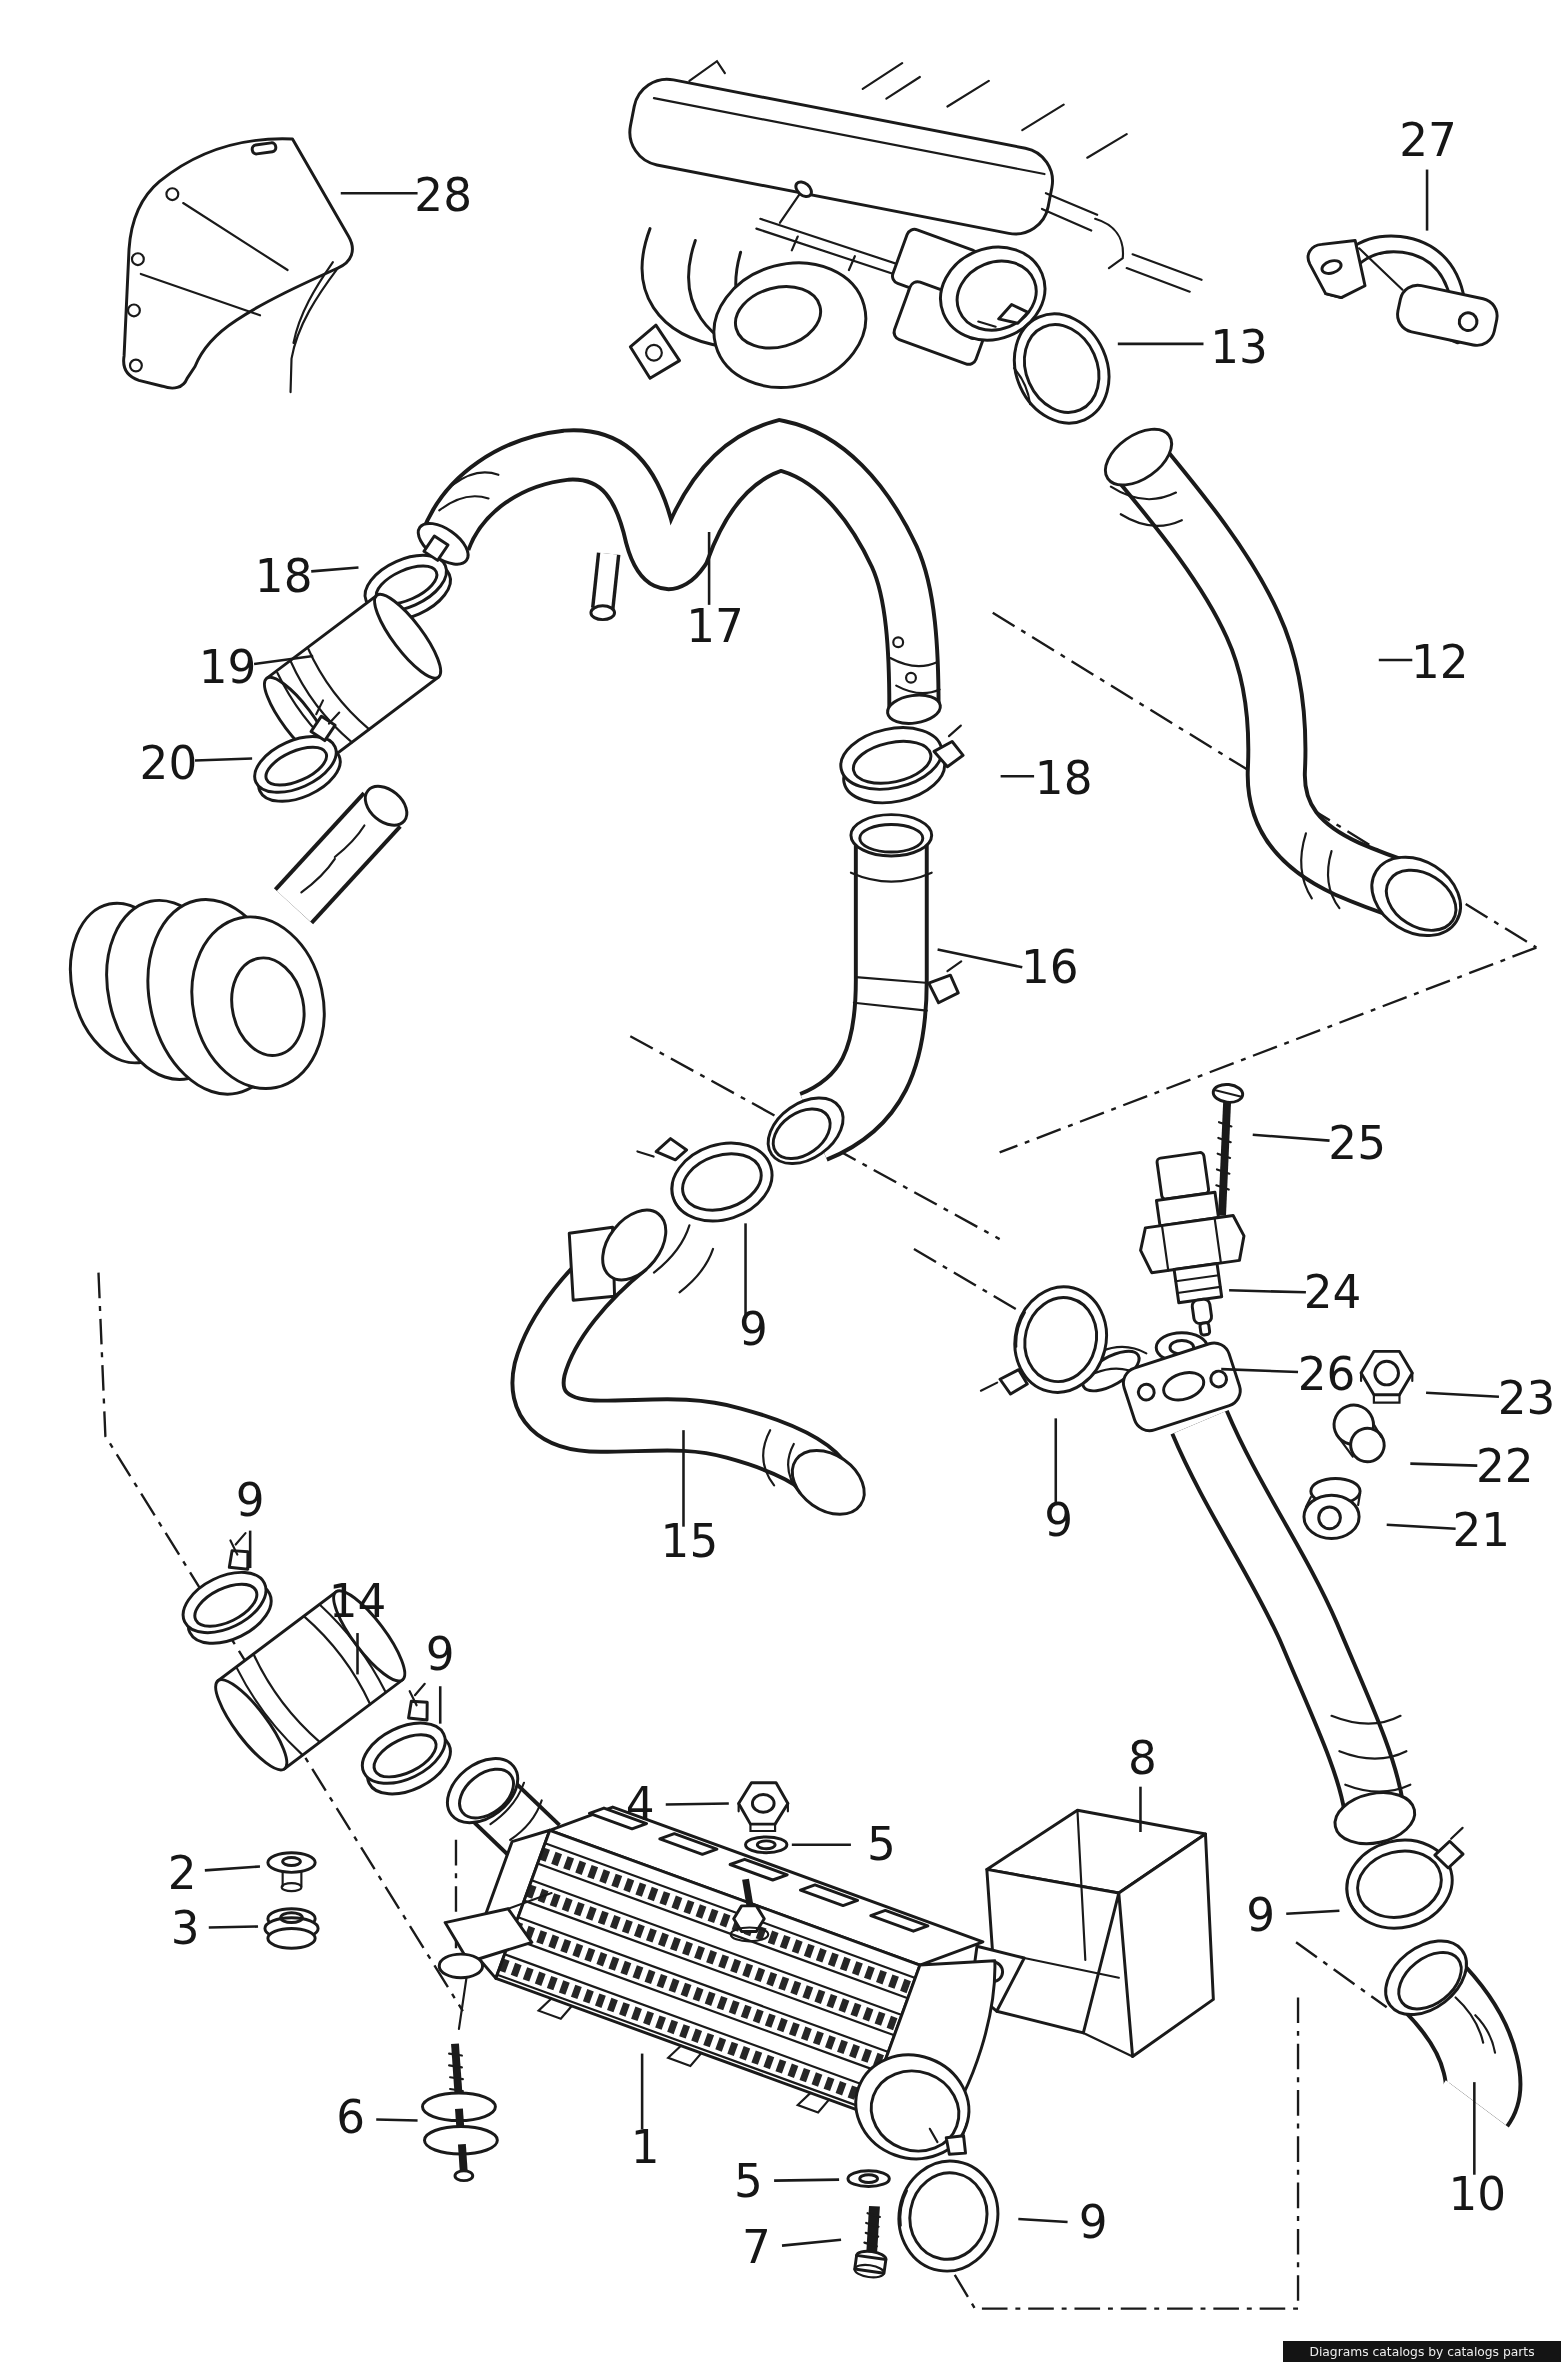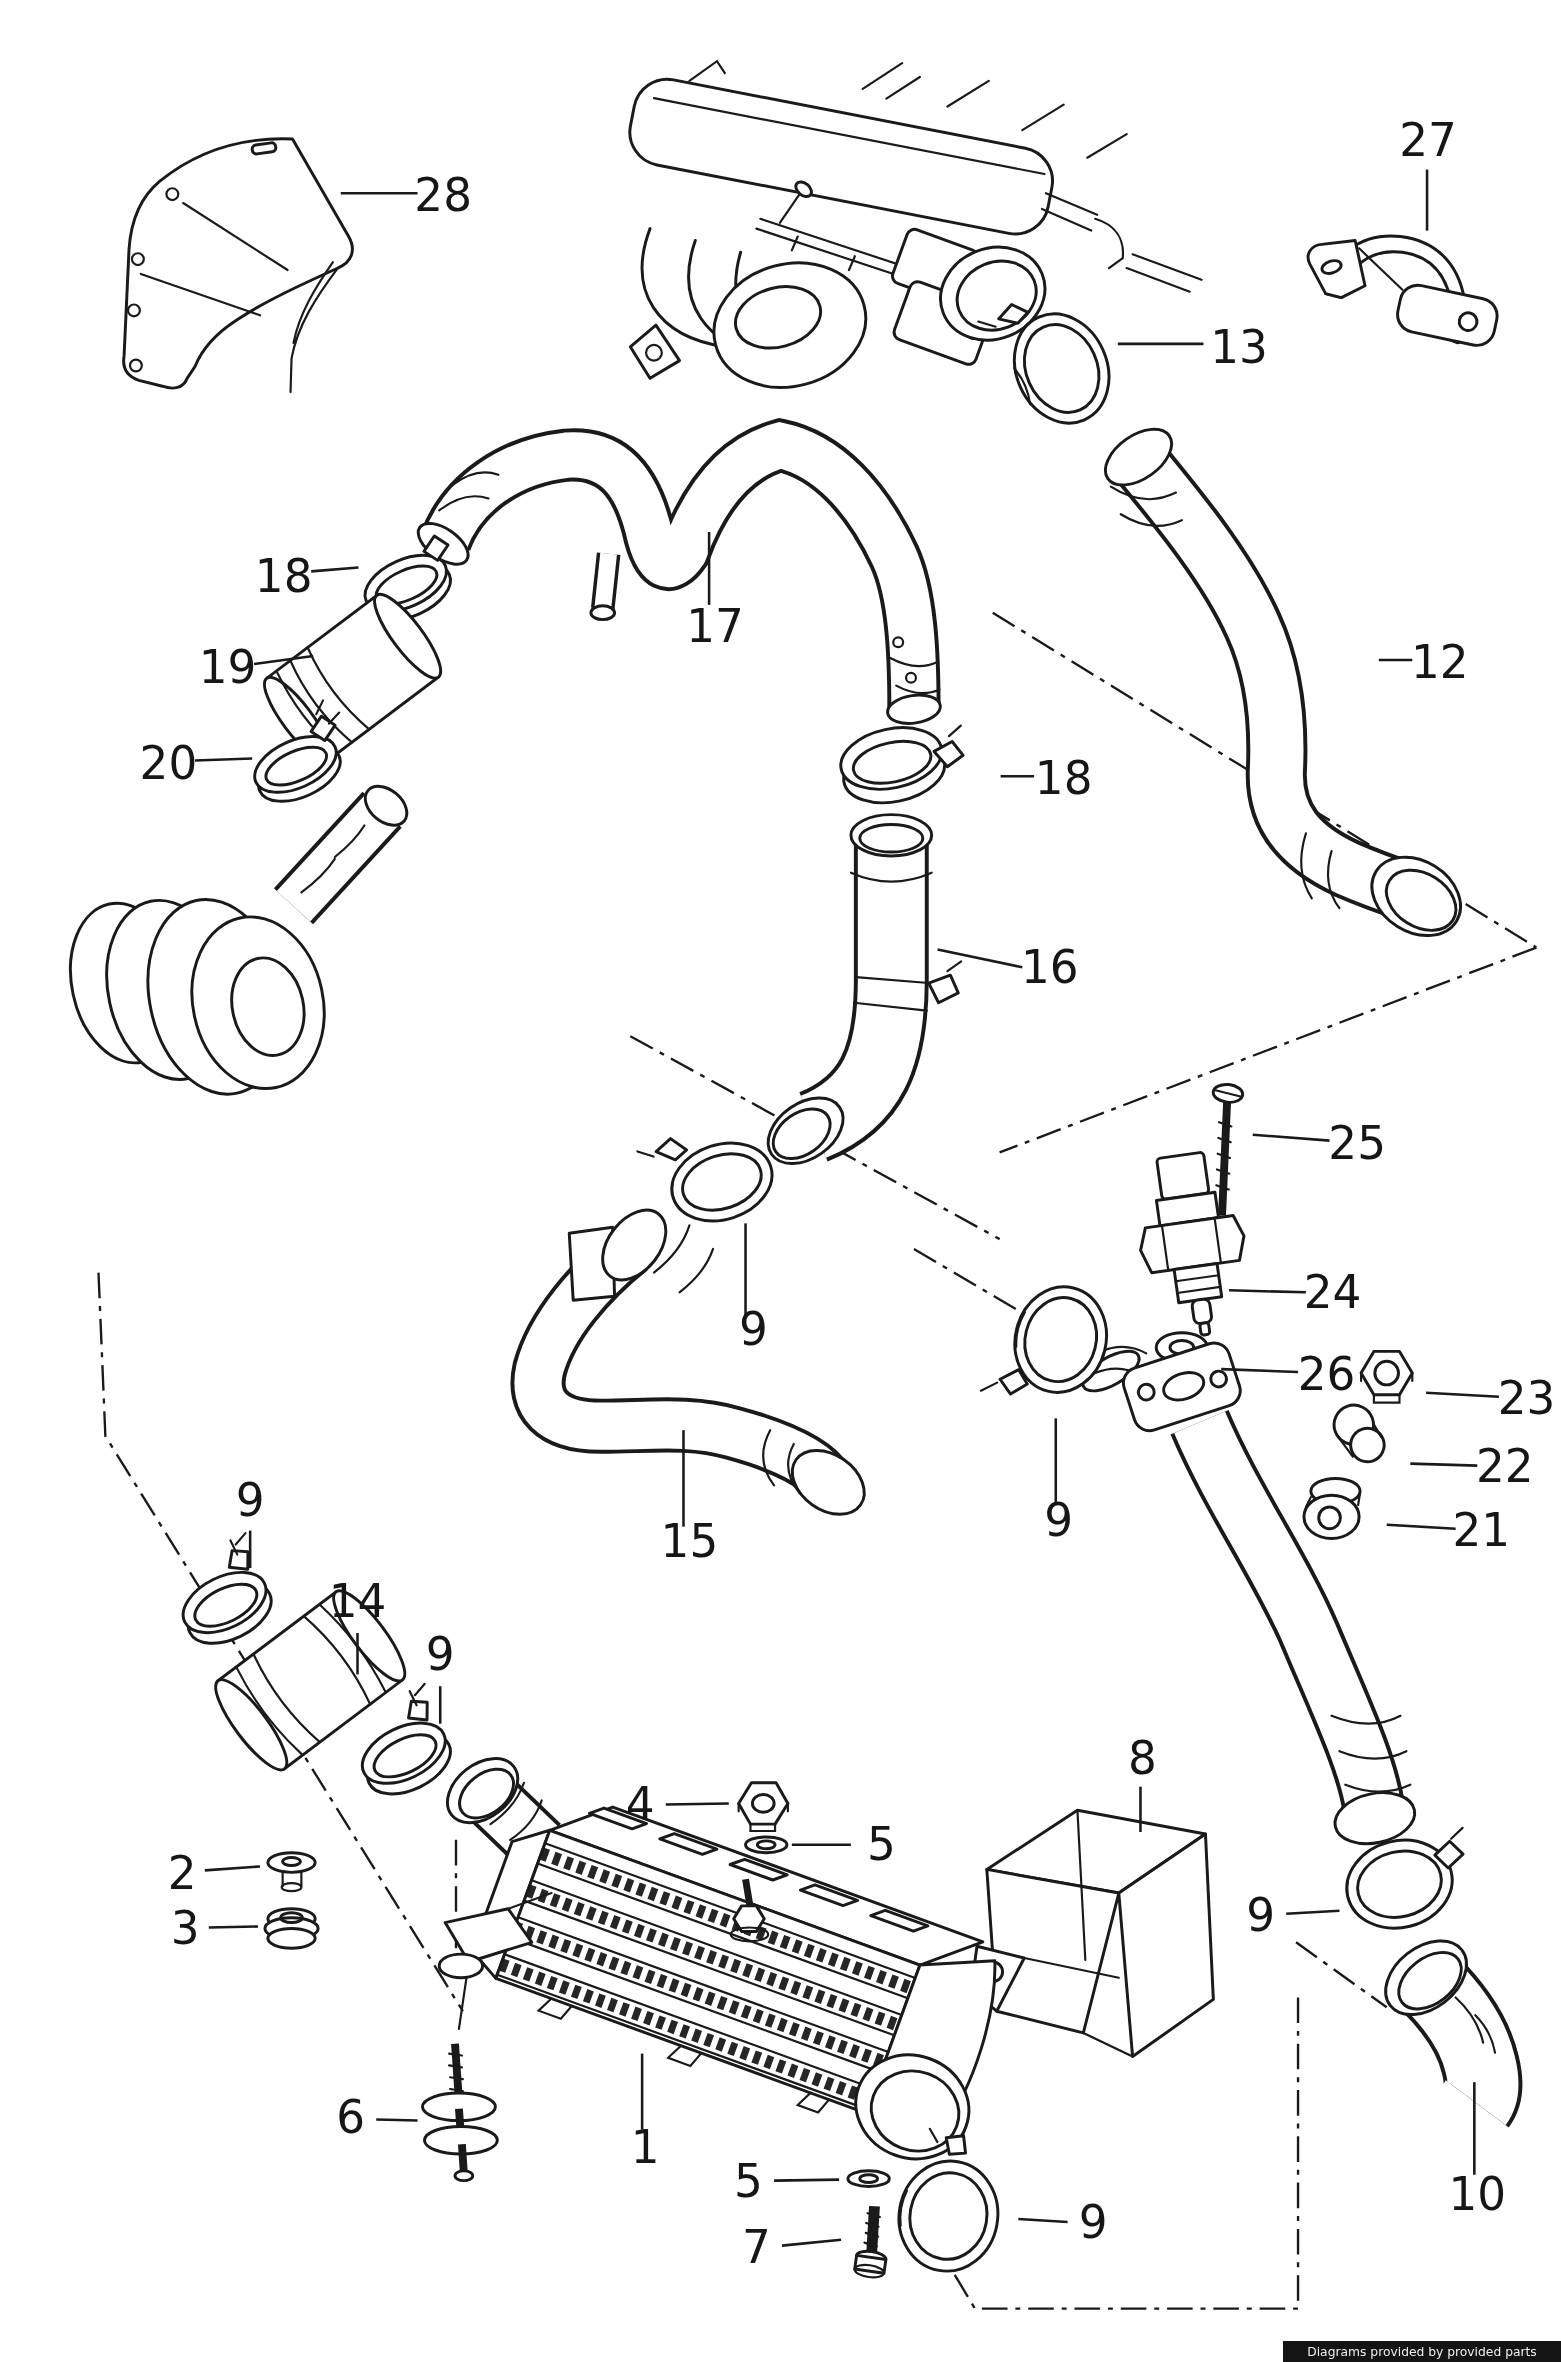--- a/index.html
+++ b/index.html
@@ -510,16 +510,16 @@
         <polyline points="1497,2114 1497,2208" class="leader"></polyline>
         <text x="1500" y="2244" class="callout">10</text>
       </g>
       <g>
         <polyline points="1084,2256 1034,2253" class="leader"></polyline>
         <text x="1110" y="2272" class="callout">9</text>
       </g>
     </svg>
 
 <div id="footer-bar">
-  <span>Diagrams provided by provided parts</span>
+  <span>Diagrams catalogs by catalogs parts</span>
 </div>
 </div>
 
 
 </body></html>

